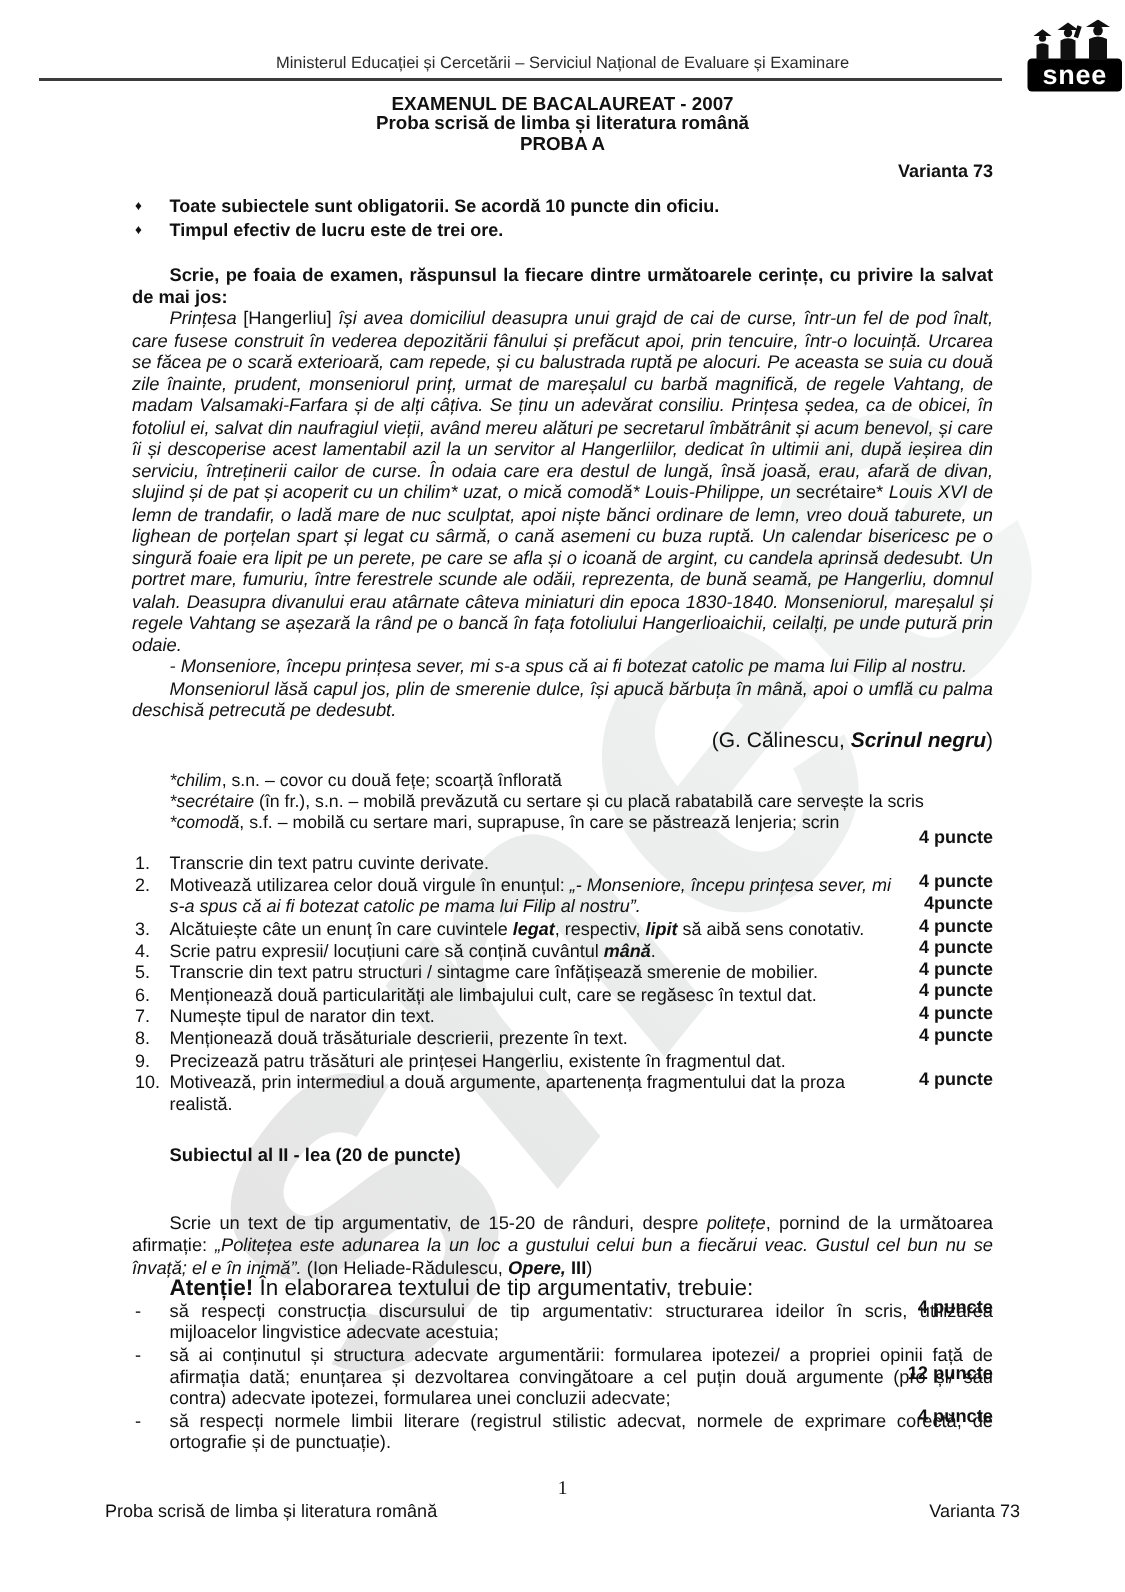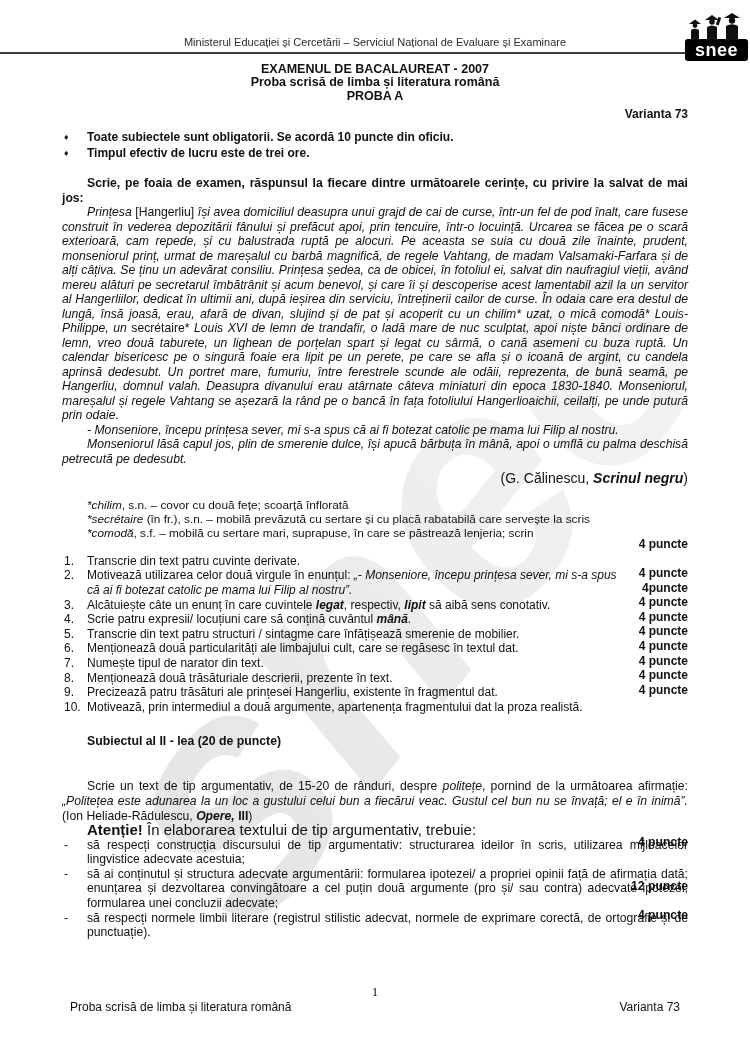--- a/index.html
+++ b/index.html
@@ -1,19 +1,19 @@
 <!DOCTYPE html>
 <html><head>
 <meta charset="utf-8">
 <style>
   html,body{margin:0;padding:0;}
   body{width:750px;height:1061px;position:relative;overflow:hidden;background:#fff;
        font-family:"Liberation Sans",sans-serif;color:#111;}
   .wm{position:absolute;left:0;top:0;z-index:0;}
-  .page{position:absolute;left:0;top:0;right:0;bottom:0;z-index:1;padding:0 62px;box-sizing:border-box;}
+  .page{position:absolute;left:0;top:0;right:0;bottom:0;z-index:1;padding:0 88px;box-sizing:border-box;}
   .ministry{margin-top:36px;text-align:center;font-size:11px;color:#2b2b2b;}
   .rule{height:2px;background:#3c3c3c;margin:4px -6px 0 -62px;}
   .logo{position:absolute;top:13px;right:2px;width:63px;z-index:3;text-align:center;line-height:0;}
   .logo-box{background:#000;color:#fff;font-weight:bold;font-size:18px;line-height:22px;
             border-radius:3px;letter-spacing:.5px;margin-top:-1px;}
   .titles{margin-top:9px;text-align:center;font-weight:bold;font-size:12.5px;line-height:13.4px;}
   .variant{text-align:right;font-weight:bold;font-size:12px;margin-top:4px;}
   .notices{margin-top:9px;font-weight:bold;font-size:12px;}
   .notice{display:flex;line-height:15.5px;}
   .dia{width:25px;font-size:9px;padding-left:2px;box-sizing:border-box;}

